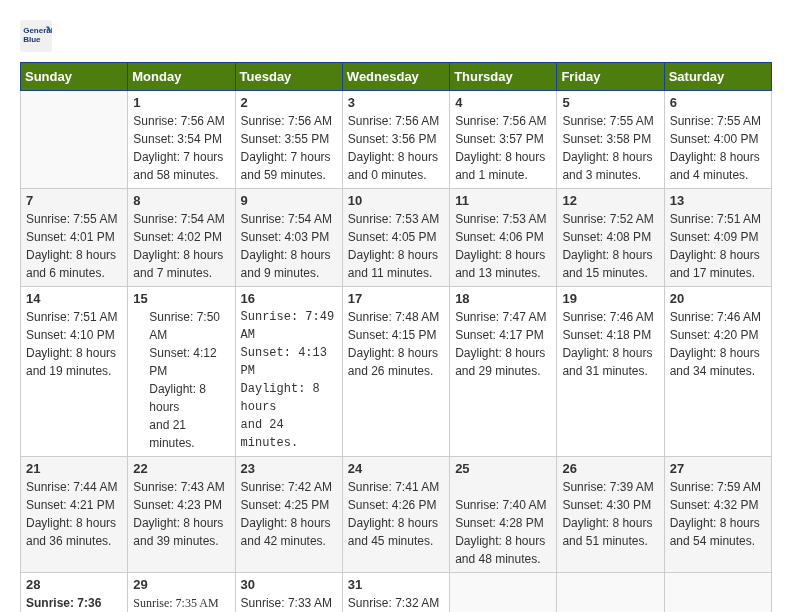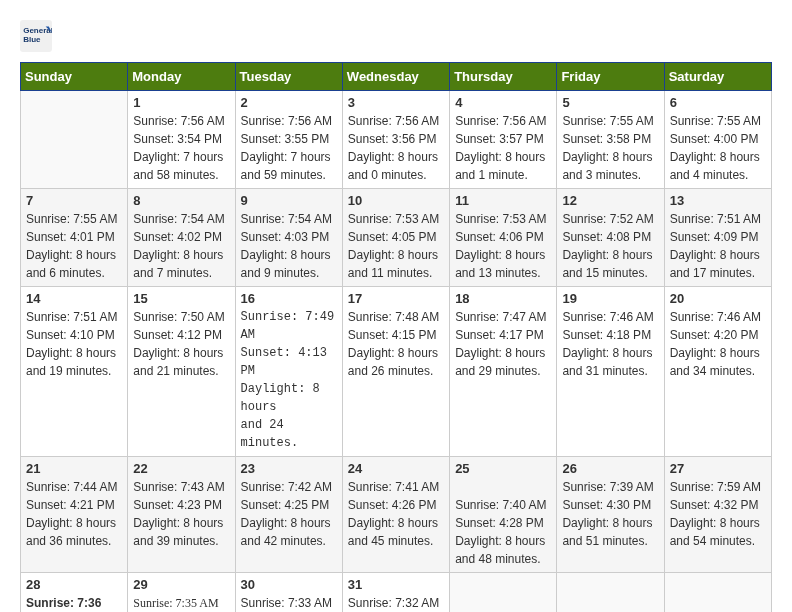--- a/index.html
+++ b/index.html
@@ -219,21 +219,21 @@
       <tr>
         <td>
           <span class="day-num">14</span>
           <div class="day-info" style="white-space: pre-line;">Sunrise: 7:51 AM
 Sunset: 4:10 PM
 Daylight: 8 hours
 and 19 minutes.</div>
         </td>
         <td>
           <span class="day-num">15</span>
-          <div class="day-info" style="white-space: pre-line;">Sunrise: 7:50 AM
+          <div class="day-info" style="white-space: pre-line; margin-left: 16px;">Sunrise: 7:50 AM
 Sunset: 4:12 PM
 Daylight: 8 hours
 and 21 minutes.</div>
         </td>
         <td>
           <span class="day-num">16</span>
           <div class="day-info" style="white-space: pre-line; font-family: Liberation Mono, monospace;">Sunrise: 7:49 AM
 Sunset: 4:13 PM
 Daylight: 8 hours
 and 24 minutes.</div>

